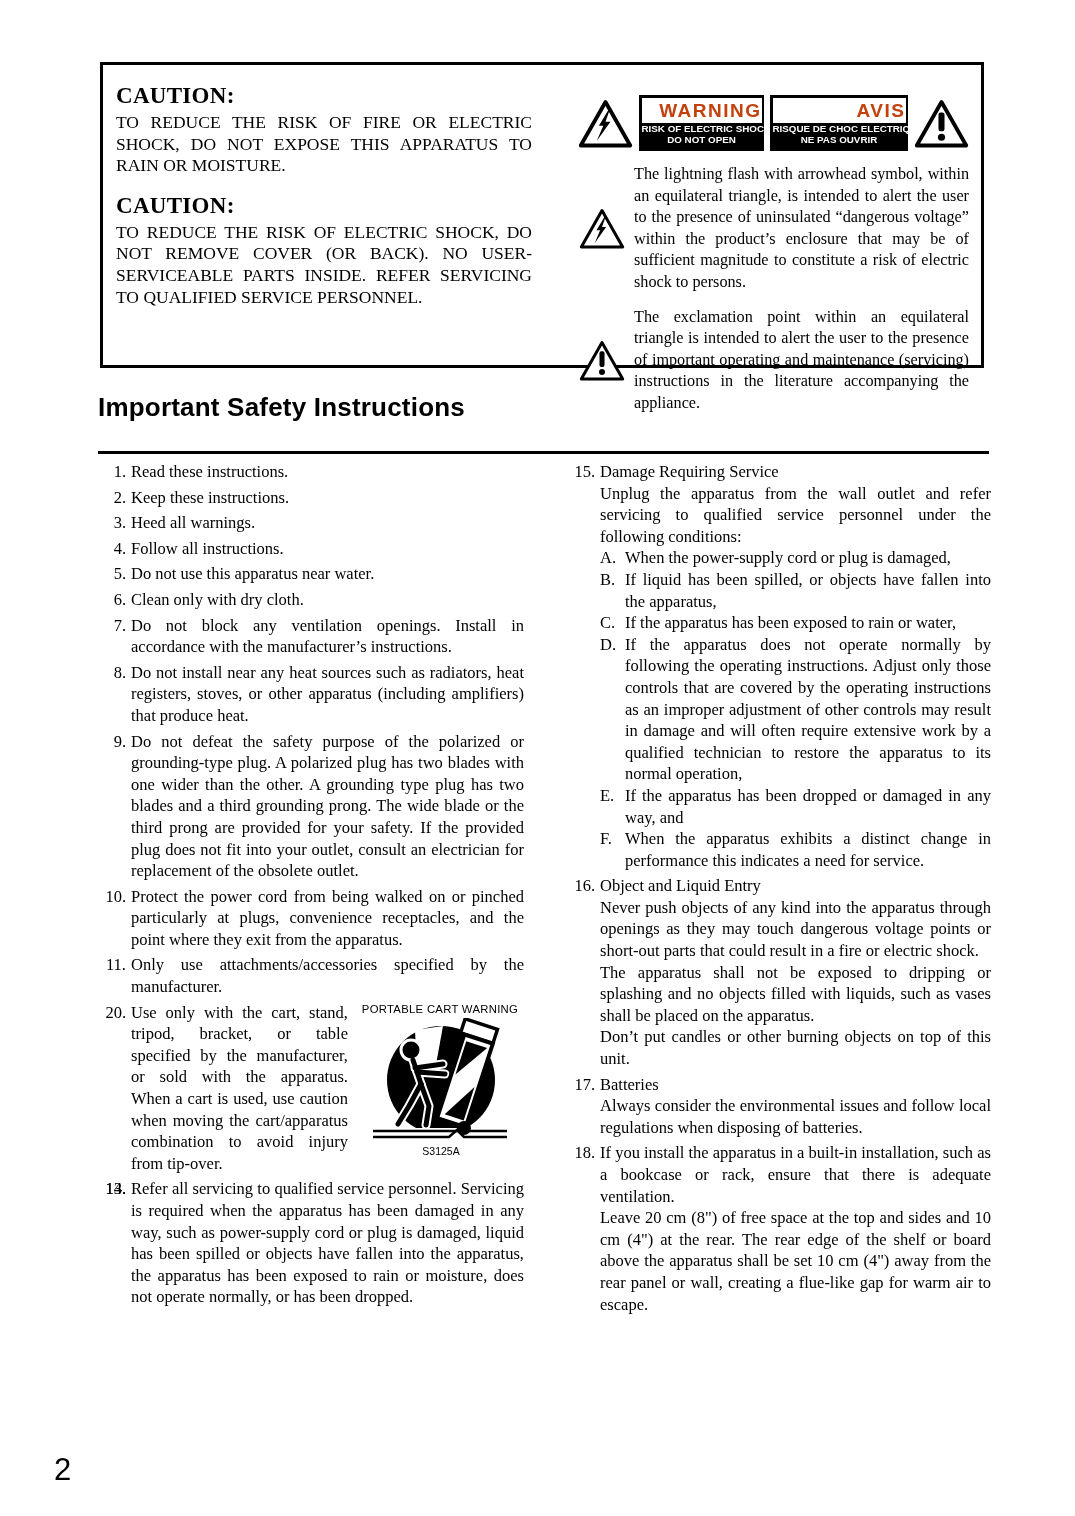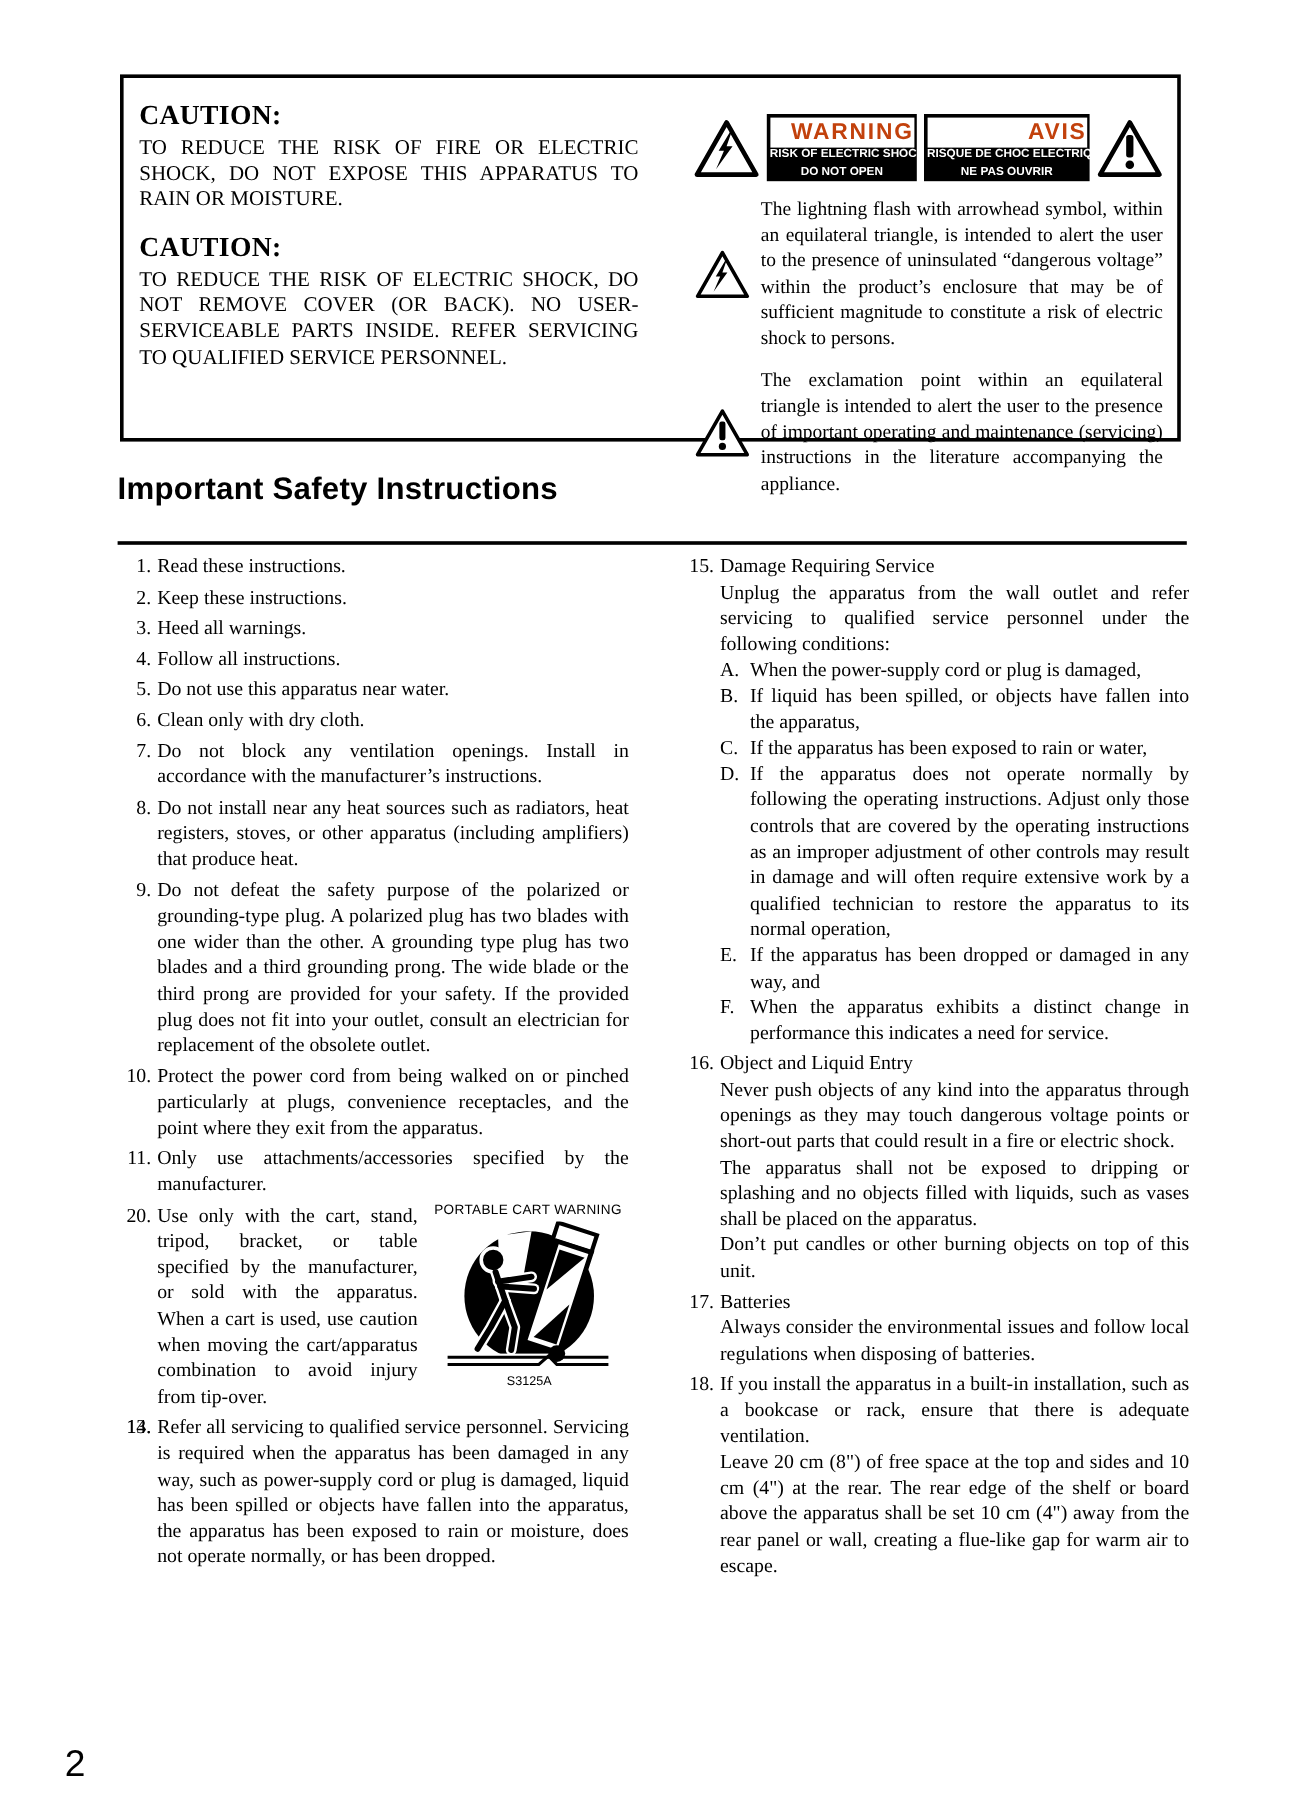--- a/index.html
+++ b/index.html
@@ -28,21 +28,21 @@
     background:#000; padding:2.5px; box-sizing:border-box;
     font-family:"Liberation Sans", sans-serif; font-weight:bold; text-align:center;
     height:56px; display:flex; flex-direction:column;
   }
   .sign-shock { width:125px; }
   .sign-avis  { width:138px; }
   .sign-title {
     background:#fff; color:#c2410c; flex:none;
     font-size:19px; line-height:25px; height:25px; letter-spacing:1.5px;text-align:right;
   }
-  .sign-strip { color:#fff; flex:1; display:flex; flex-direction:column; justify-content:space-between; }
+  .sign-strip { color:#fff; flex:1; display:flex; flex-direction:column; justify-content:flex-start; }
   .sign-strip div { font-size:9.8px; line-height:11px; white-space:nowrap; }
 
   .note { display:flex; align-items:center; gap:9px; margin-top:13px; }
   .note-icon { flex:none; width:47px; display:flex; justify-content:center; }
   .note-text { flex:1; min-width:0; font-size:16.2px; line-height:21.6px; text-align:justify; }
 
   
   .main-heading {
     position:absolute; left:98px; top:392px;
     font-family:"Liberation Sans", sans-serif; font-weight:bold; font-size:26px;

